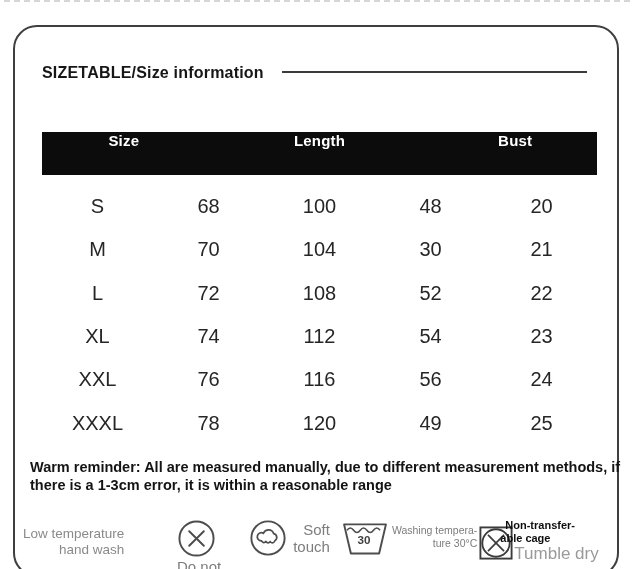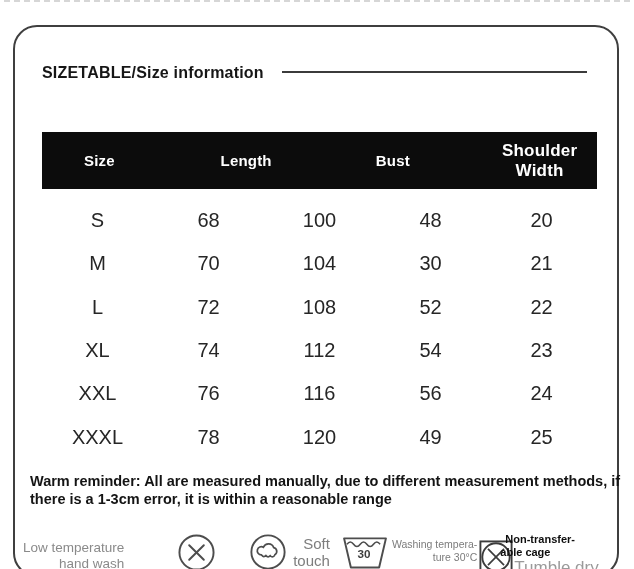--- a/index.html
+++ b/index.html
@@ -35,22 +35,22 @@
   .divider { flex: 1; position: relative; height: 24px; margin-left: 18px; }
   .divider .long-line {
     position: absolute; left: 0; right: 0; top: 10px;
     border-top: 2px solid #3b3b3b;
   }
   .equals { position: absolute; right: 0; top: 15px; width: 18px; }
   .equals .bar { height: 2px; background: #5a5a5a; margin-bottom: 2px; }
   
   .size-table { margin: 47px 20px 0 27px; }
   .thead {
-    display: grid; grid-template-columns: repeat(4, 1fr);
-    background: #0c0c0c; height: 57px; align-items: center; gap: 32px;
+    display: grid; grid-template-columns: repeat(3, 1fr);
+    background: #0c0c0c; height: 43px; align-items: center; gap: 32px;
   }
   .th {
     color: #ffffff; font-weight: bold; font-size: 15px;
     text-align: center; letter-spacing: 0.2px;
   }
   .th.small { font-size: 17px; }
   .tbody { margin-top: 10px; }
   .trow {
     display: grid; grid-template-columns: repeat(5, 1fr);
     height: 43.3px; align-items: center;

